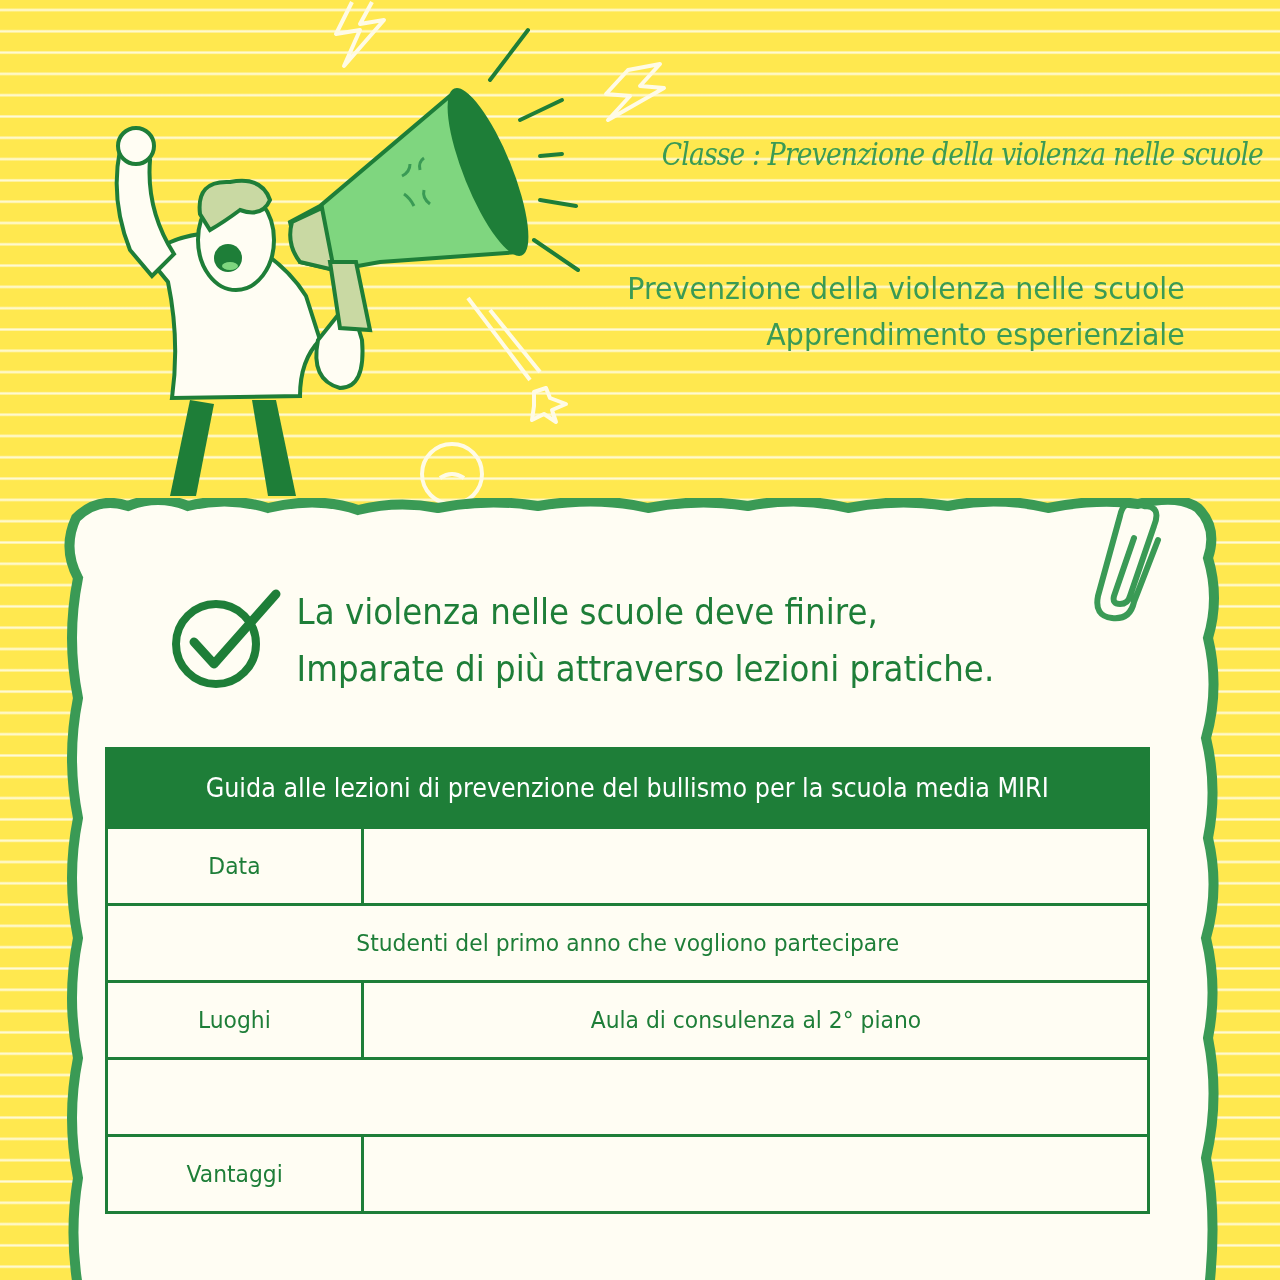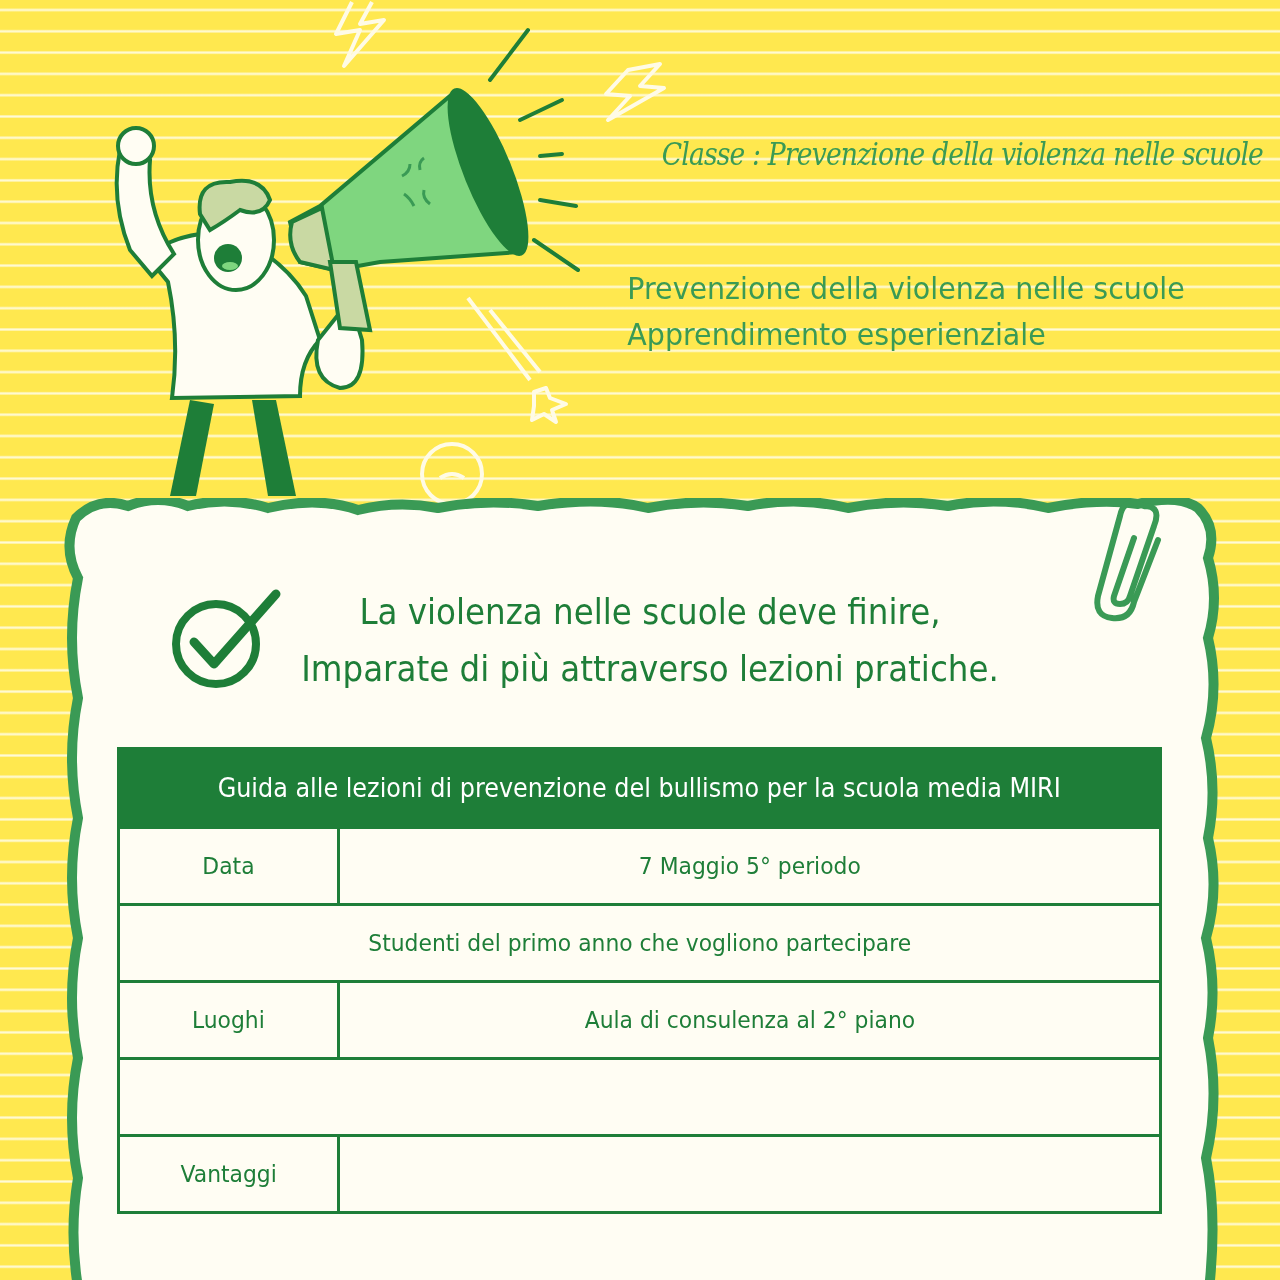--- a/index.html
+++ b/index.html
@@ -4,37 +4,37 @@
 <style>
   html,body{margin:0;padding:0;}
   body{width:1280px;height:1280px;position:relative;overflow:hidden;
     background-color:#ffe84f;
     background-image:repeating-linear-gradient(to bottom,#ffe84f 0px,#ffe84f 8px,#fff3a6 9px,#fffbd6 10px,#fff3a6 11px,#ffe84f 12px,#ffe84f 21.3px);
     font-family:"DejaVu Sans","Liberation Sans",sans-serif;}
   .illustration{position:absolute;left:0;top:0;width:1280px;height:520px;}
   .classe{position:absolute;left:576px;top:136px;width:612px;text-align:right;
     font-family:"DejaVu Serif","Liberation Serif",serif;font-style:italic;
     font-size:31px;color:#3a9a55;letter-spacing:-1px;transform:scaleX(0.86);transform-origin:right center;white-space:nowrap;}
-  .subtitle{position:absolute;right:95px;top:266px;color:#3a9a55;
+  .subtitle{position:absolute;right:95px;top:266px;text-align:right;color:#3a9a55;
     font-size:30px;line-height:46px;}
   .subtitle div{white-space:nowrap;transform:scaleX(0.95);transform-origin:right center;}
   .card{position:absolute;left:58px;top:498px;width:1164px;height:800px;}
   .card svg{position:absolute;left:0;top:0;}
   .headline{position:absolute;left:160px;top:584px;width:980px;}
   .check{position:absolute;left:12px;top:2px;}
-  .headline-text{position:absolute;left:110px;top:0;width:760px;text-align:center;
+  .headline-text{position:absolute;left:110px;top:0;width:760px;text-align:left;
     color:#1e7e38;font-size:35px;line-height:57px;}
   .headline-text div{white-space:nowrap;transform:scaleX(0.93);}
-  .table{position:absolute;left:117px;top:747px;width:1045px;border-collapse:collapse;}
+  .table{position:absolute;left:105px;top:747px;width:1045px;border-collapse:collapse;}
   .tbl-head{background:#1e7e38;color:#ffffff;height:82px;display:flex;align-items:center;justify-content:center;
     font-size:26px;}
   .tbl-head span{white-space:nowrap;transform:scaleX(0.92);display:inline-block;}
   .tbl-row{display:flex;height:77px;border-left:3px solid #1e7e38;border-right:3px solid #1e7e38;border-bottom:3px solid #1e7e38;box-sizing:border-box;}
   .tbl-row:first-of-type{}
-  .cell-label{width:220px;border-right:3px solid #1e7e38;display:flex;align-items:center;justify-content:center;
+  .cell-label{width:256px;border-right:3px solid #1e7e38;display:flex;align-items:center;justify-content:center;
     color:#1e7e38;font-size:23px;box-sizing:border-box;}
   .cell-value{flex:1;display:flex;align-items:center;justify-content:center;color:#1e7e38;font-size:23px;}
   .cell-value span,.cell-label span{display:inline-block;white-space:nowrap;transform:scaleX(0.95);}
 </style>
 </head>
 <body>
 
 <svg class="illustration" width="1280" height="520" viewBox="0 0 1280 520">
 
   <g fill="none" stroke="#fffbe6" stroke-width="4" stroke-linejoin="round">
@@ -106,23 +106,20 @@
 </div>
 
 <div class="table">
   <div class="tbl-head">
     <span>Guida alle lezioni di prevenzione del bullismo per la scuola media MIRI</span>
   </div>
   <div class="tbl-row">
     <div class="cell-label">
         <span>Data</span>
       </div>
-    <div class="cell-value">
-        <span>7 Maggio 5° periodo</span>
-      </div>
   </div>
   <div class="tbl-row">
     <div class="cell-value">
         <span>Studenti del primo anno che vogliono partecipare</span>
       </div>
   </div>
   <div class="tbl-row">
     <div class="cell-label">
         <span>Luoghi</span>
       </div>

